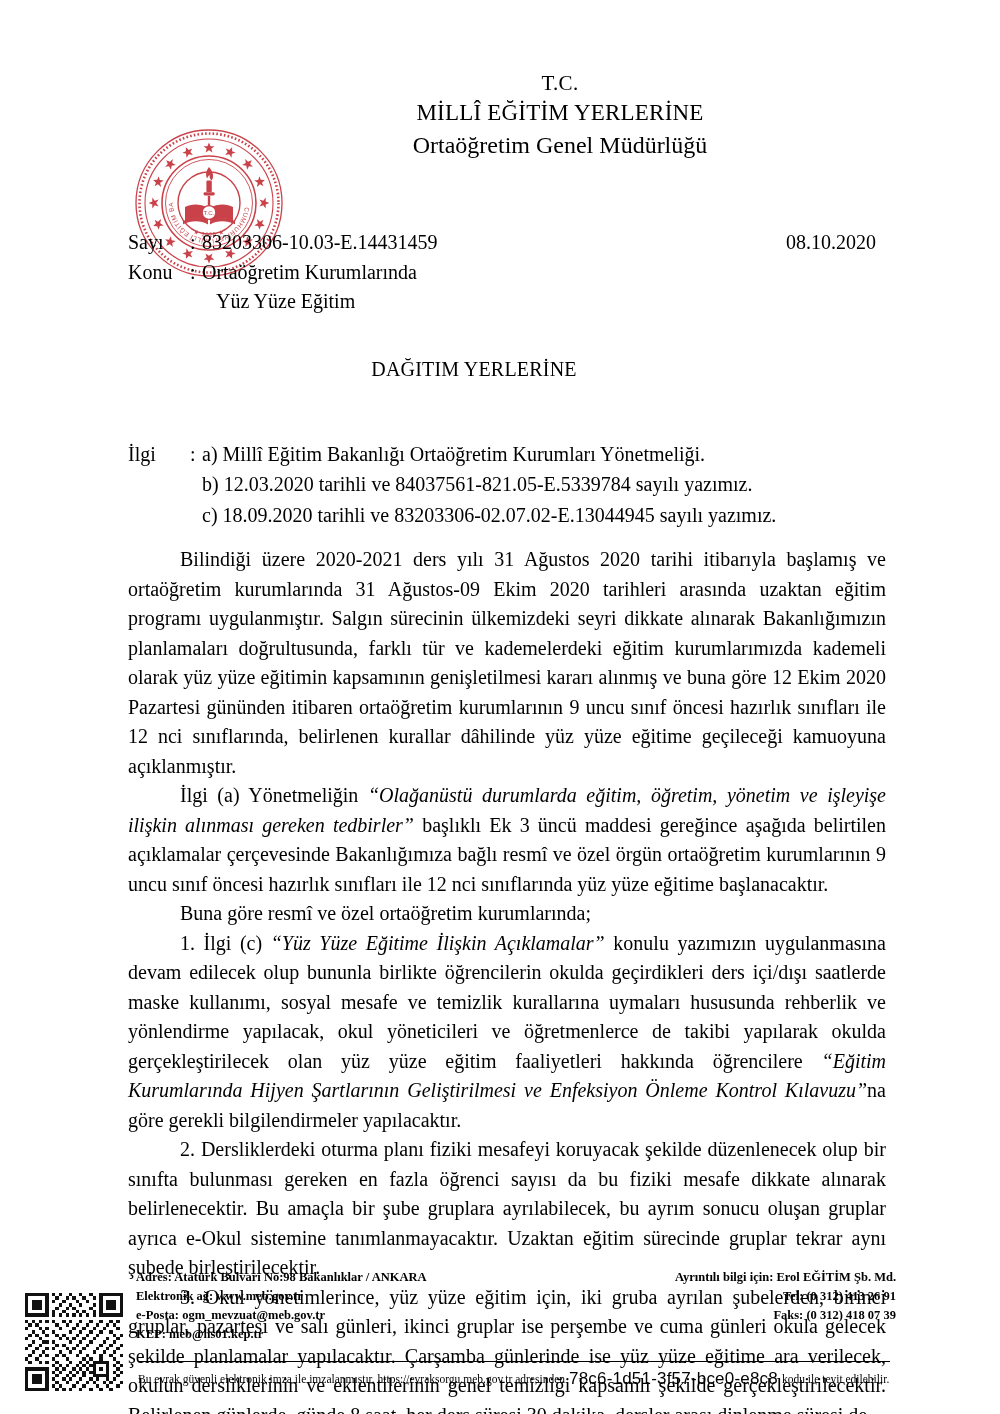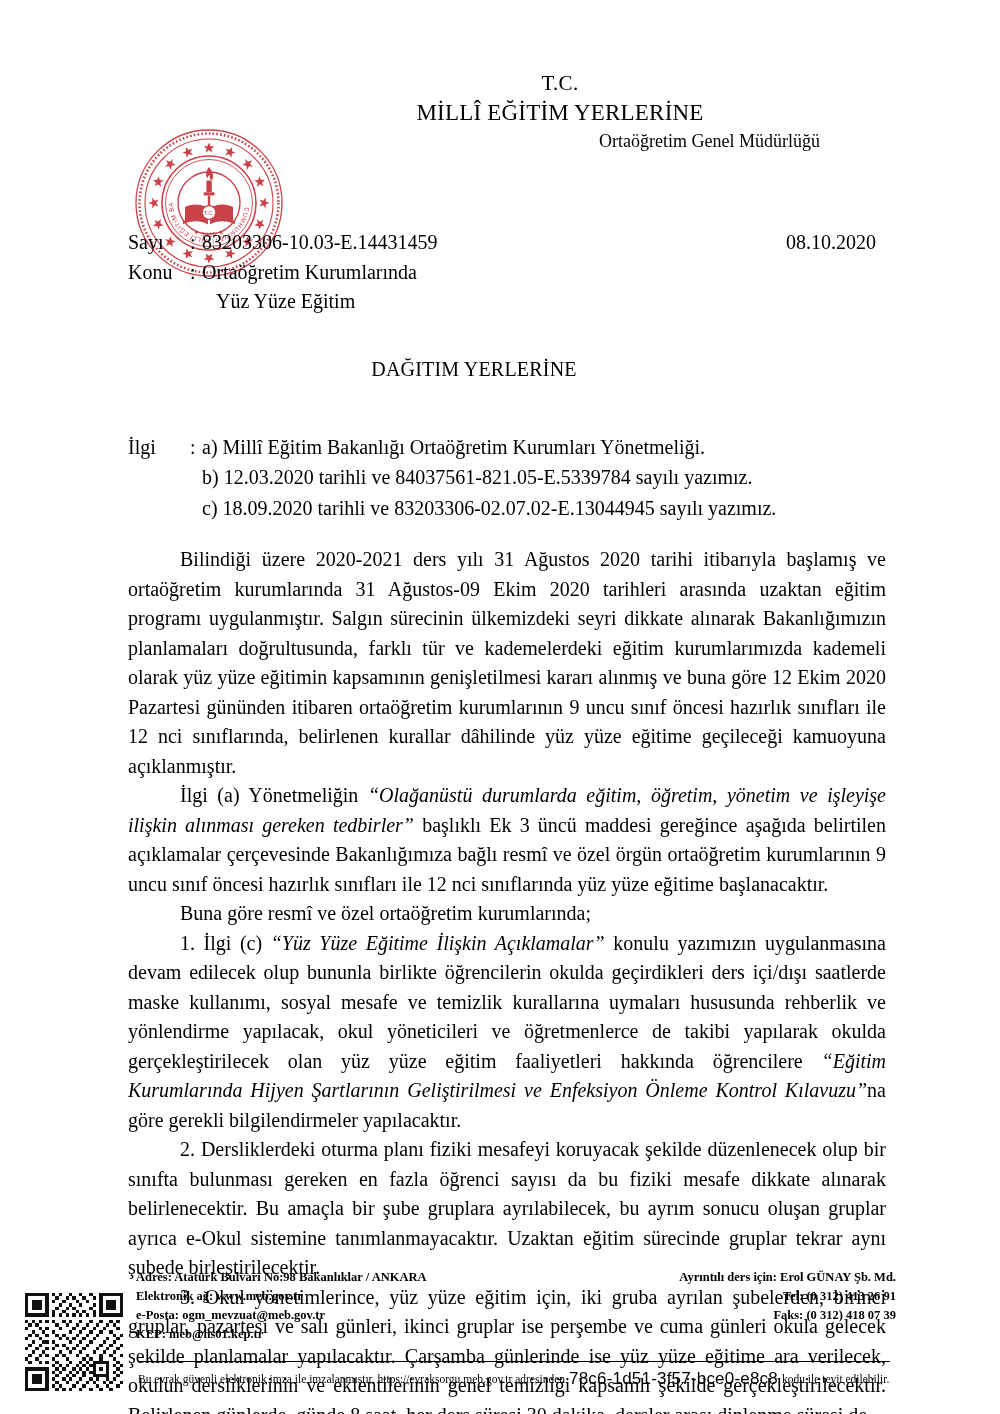--- a/index.html
+++ b/index.html
@@ -47,23 +47,22 @@
   .ht-tc {
     font-size: 21px;
     letter-spacing: 0.3px;
   }
   .ht-main {
     font-size: 23px;
     letter-spacing: 0.2px;
     margin-top: 1px;
   }
   .ht-sub {
-    font-size: 18px;
+    font-size: 24px;
     margin-top: 2px;
-    text-align: right;
   }
 
   
   .meta {
     position: absolute;
     left: 128px;
     top: 228px;
     width: 760px;
     font-size: 20px;
     line-height: 1.48;
@@ -104,20 +103,21 @@
   .ilgi {
     position: absolute;
     left: 128px;
     top: 432px;
     width: 760px;
     font-size: 20px;
     line-height: 1.52;
   }
   .ilgi-head {
     white-space: nowrap;
+    margin-top: 7px;
   }
   .ilgi-label {
     display: inline-block;
     width: 62px;
   }
   .ilgi-item {
     padding-left: 74px;
   }
 
   
@@ -582,21 +582,21 @@
 
   <div class="footer">
     <div class="footer-cols">
       <div class="footer-left">
         <div>Adres: Atatürk Bulvarı No:98 Bakanlıklar / ANKARA</div>
         <div>Elektronik ağ: www.meb.gov.tr</div>
         <div>e-Posta: ogm_mevzuat@meb.gov.tr</div>
         <div>KEP: meb@hs01.kep.tr</div>
       </div>
       <div class="footer-right">
-        <div>Ayrıntılı ders için: Erol GÜNAY Şb. Md.</div>
+        <div>Ayrıntılı bilgi için: Erol EĞİTİM Şb. Md.</div>
         <div>Tel: (0 312) 413 26 91</div>
         <div>Faks: (0 312) 418 07 39</div>
       </div>
     </div>
   </div>
 
   <div class="verify-rule"></div>
   <div class="verify">
     <span>Bu evrak güvenli elektronik imza ile imzalanmıştır. https://evraksorgu.meb.gov.tr adresinden</span><span class="verify-code">78c6-1d51-3f57-bce0-e8c8</span><span>kodu ile teyit edilebilir.</span>
   </div>

